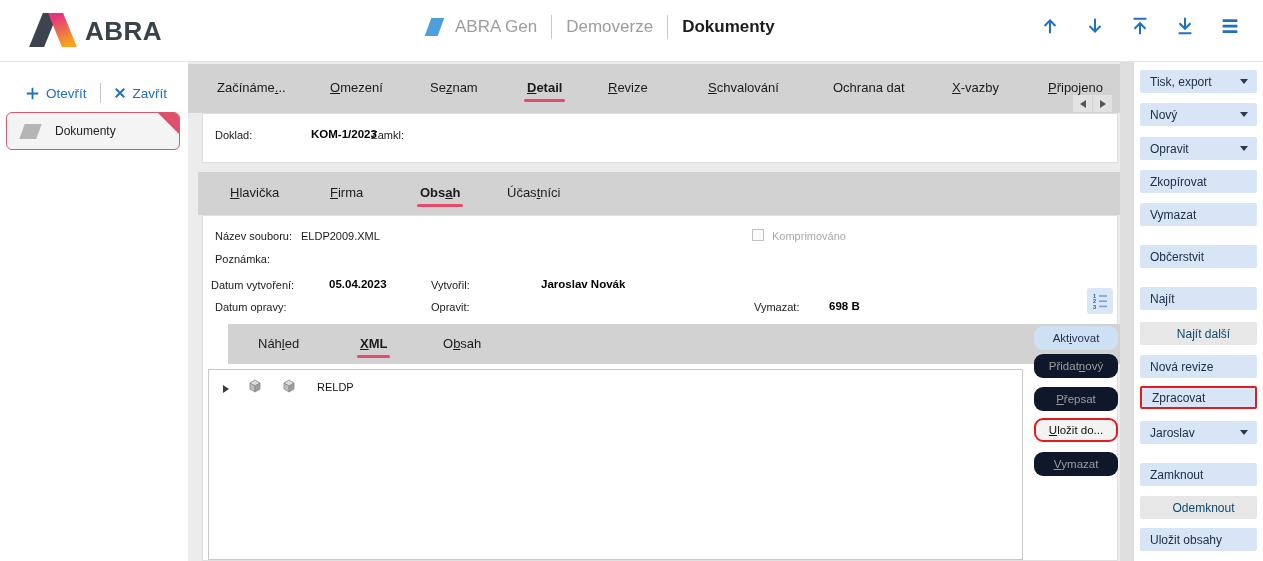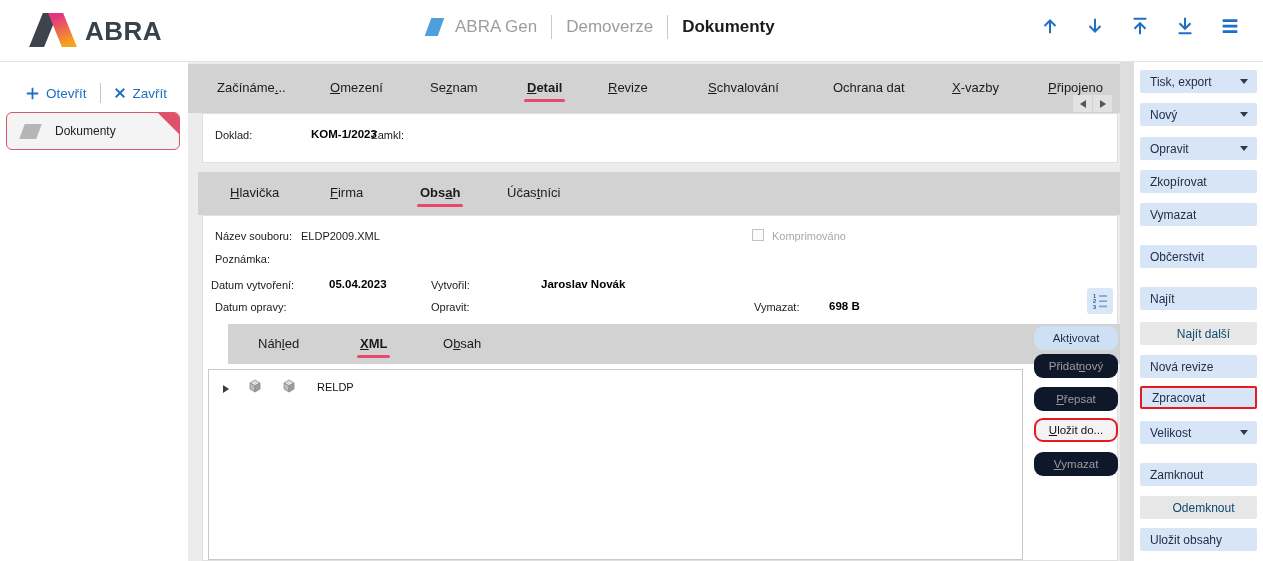--- a/index.html
+++ b/index.html
@@ -274,21 +274,21 @@
     <span class="abtn disabled" style="top:260px">
         <span>Najít další</span>
       </span>
     <span class="abtn" style="top:293px">
         <span>Nová revize</span>
       </span>
     <span class="abtn highlight" style="top:324px">
         <span>Zpracovat</span>
       </span>
     <span class="abtn" style="top:359px">
-        <span>Velikost</span>
+        <span>Jaroslav</span>
         <span class="caret"></span>
       </span>
     <span class="abtn" style="top:401px">
         <span>Zamknout</span>
       </span>
     <span class="abtn disabled" style="top:434px">
         <span>Odemknout</span>
       </span>
     <span class="abtn" style="top:466px">
         <span>Uložit obsahy</span>

